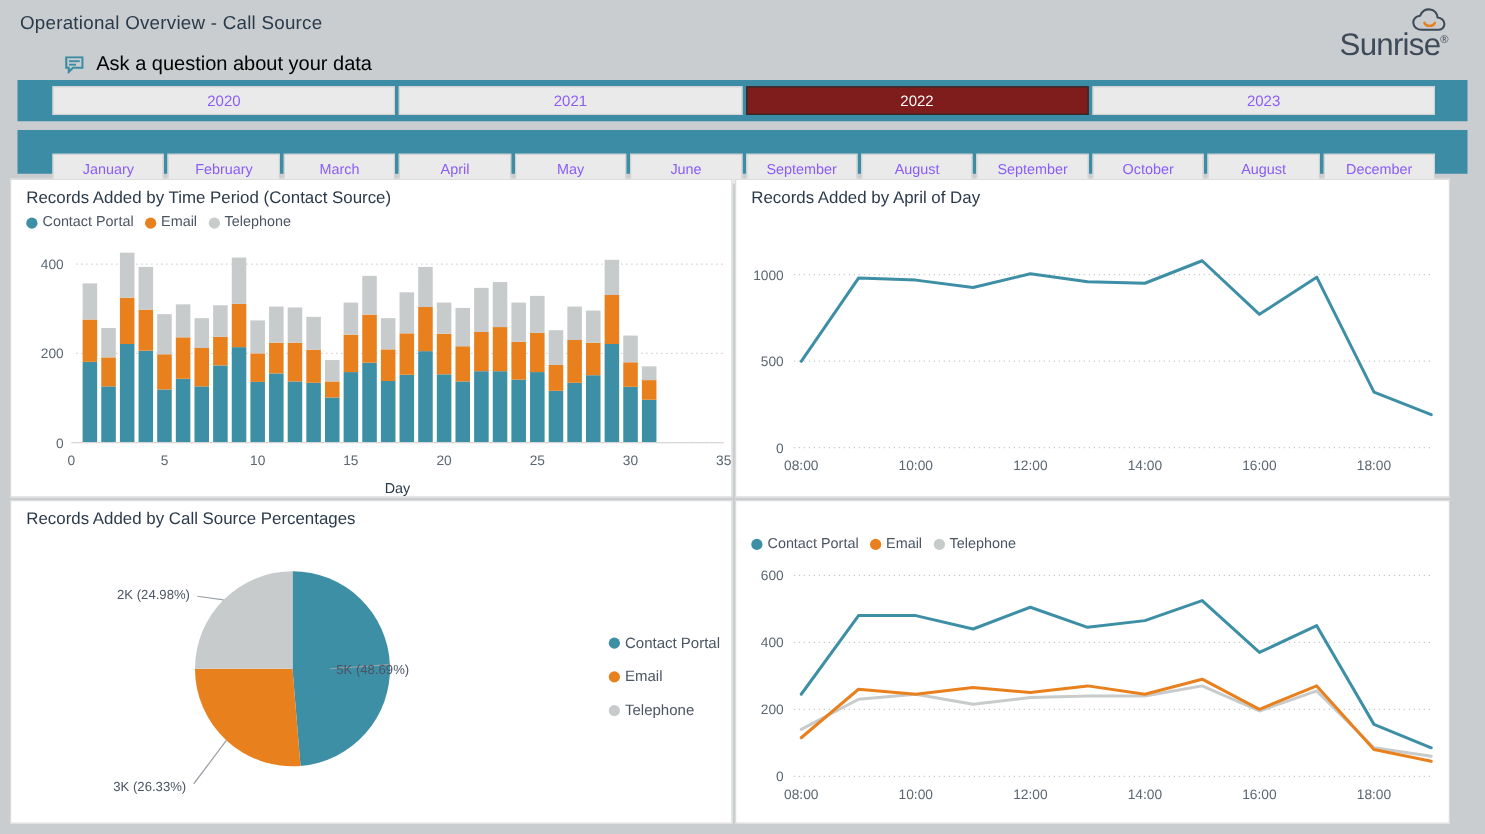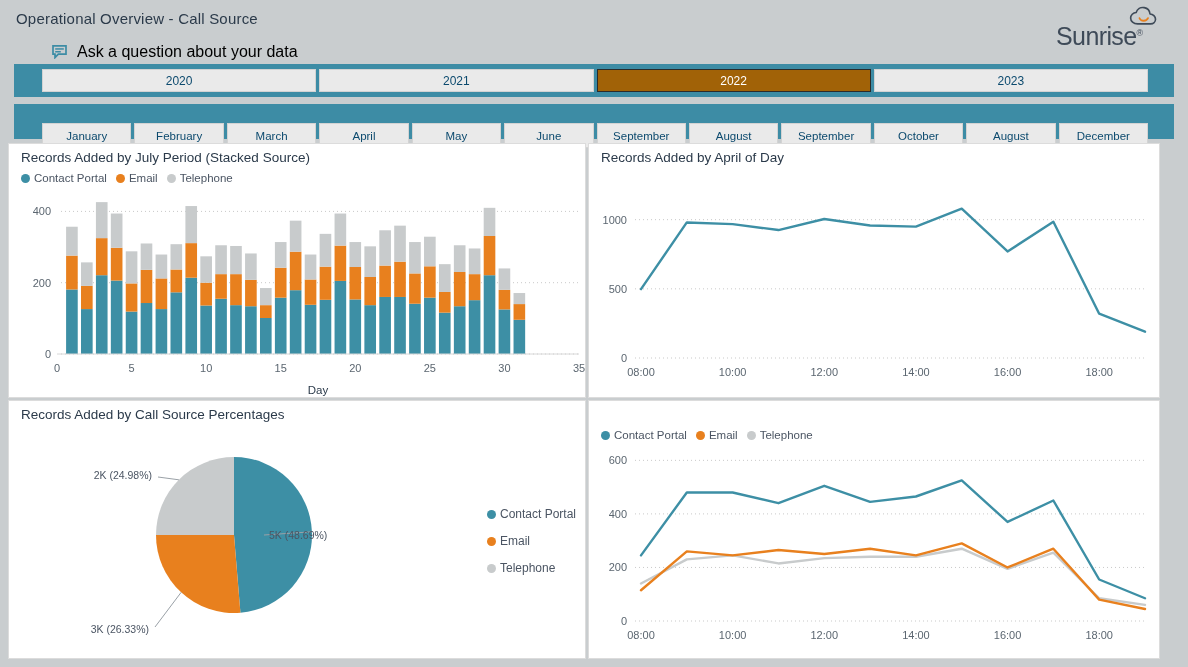--- a/index.html
+++ b/index.html
@@ -17,40 +17,40 @@
     position: absolute; left: 16px; top: 10px;
     font-size: 15px; color: #2b3a4a; font-weight: 400; letter-spacing: .2px;
     white-space: nowrap;
   }
   .qna { position: absolute; left: 16px; top: 43px; display: flex; align-items: center; gap: 10px; margin-left: 36px; }
   .qna-icon { width: 15px; height: 14px; display: block; }
 
   .logo { position: absolute; right: 14px; top: 6px; width: 118px; height: 50px; }
   .logo-mark { position: absolute; right: 14px; top: 0px; width: 34px; height: 20px; }
   .logo-text {
-    position: absolute; right: 0; top: 16px; width: 118px; text-align: left;
+    position: absolute; right: 0; top: 16px; width: 118px; text-align: center;
     font-size: 25px; color: #3e4a58; letter-spacing: -0.6px; font-weight: 400;
   }
   .logo-text sup { font-size: 9px; vertical-align: super; }
 
   
   .slicer-band {
     position: absolute; left: 14px; background: #3d8ca5;
     display: flex; align-items: center; padding: 5px 0 5px 28px;
   }
   .slicer-year { top: 64px; width: 1160px; height: 33px; }
   .slicer-month { top: 104px; width: 1160px; height: 35px; }
   .slicer-item {
     flex: 1 1 0; margin-right: 3px; height: 100%;
     background: #eaeaea; border: 1px solid #d3d3d3;
     display: flex; align-items: center; justify-content: center;
-    font-size: 12px; color: #0c4a6e; cursor: pointer; white-space: nowrap;
+    font-size: 12px; color: #8b5cf6; cursor: pointer; white-space: nowrap;
   }
   .slicer-item:last-child { margin-right: 26px; }
-  .slicer-item.selected { background: #a16207; border-color: #2b2b2b; color: #ffffff; }
+  .slicer-item.selected { background: #7f1d1d; border-color: #2b2b2b; color: #ffffff; }
   .slicer-month .slicer-item { font-size: 11.5px; margin-top: 28px; }
 
   
   .panel {
     position: absolute; background: #ffffff; border: 1px solid #dcdcdc;
   }
   .p-tl { left: 8px;   top: 143px; width: 578px; height: 255px; }
   .p-tr { left: 588px; top: 143px; width: 572px; height: 255px; }
   .p-bl { left: 8px;   top: 400px; width: 578px; height: 259px; }
   .p-br { left: 588px; top: 400px; width: 572px; height: 259px; }
@@ -124,21 +124,21 @@
     <div class="slicer-item">June</div>
     <div class="slicer-item">September</div>
     <div class="slicer-item">August</div>
     <div class="slicer-item">September</div>
     <div class="slicer-item">October</div>
     <div class="slicer-item">August</div>
     <div class="slicer-item">December</div>
   </div>
 
   <div class="panel p-tl">
-    <div class="panel-title">Records Added by July Period (Stacked Source)</div>
+    <div class="panel-title">Records Added by Time Period (Contact Source)</div>
     <div class="legend legend-tl">
       <span class="legend-item">
         <span class="legend-dot" style="background:#3d8fa5"></span>
         <span>Contact Portal</span>
       </span>
       <span class="legend-item">
         <span class="legend-dot" style="background:#e8801e"></span>
         <span>Email</span>
       </span>
       <span class="legend-item">

